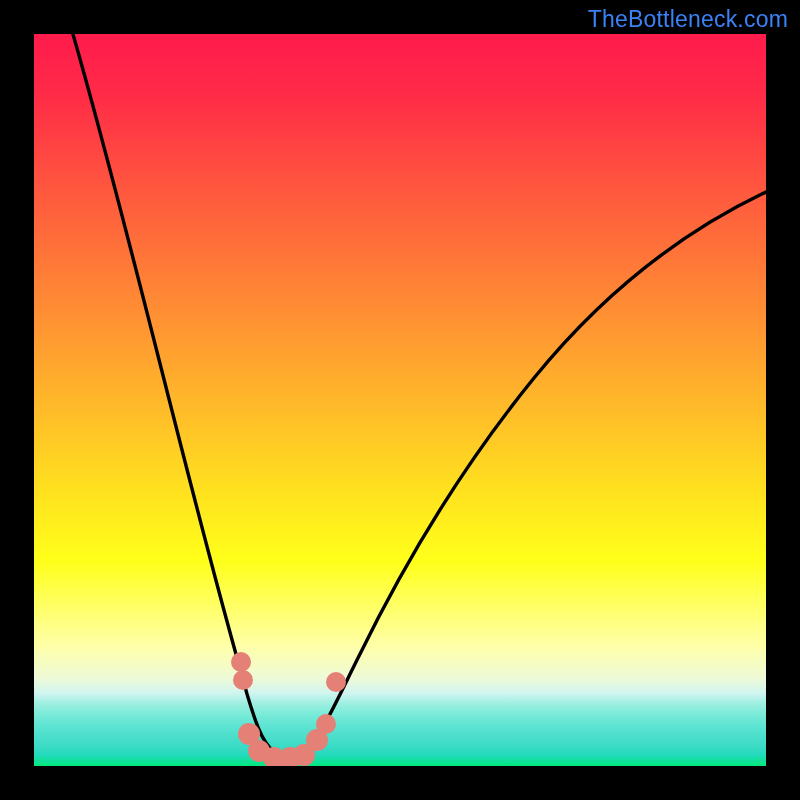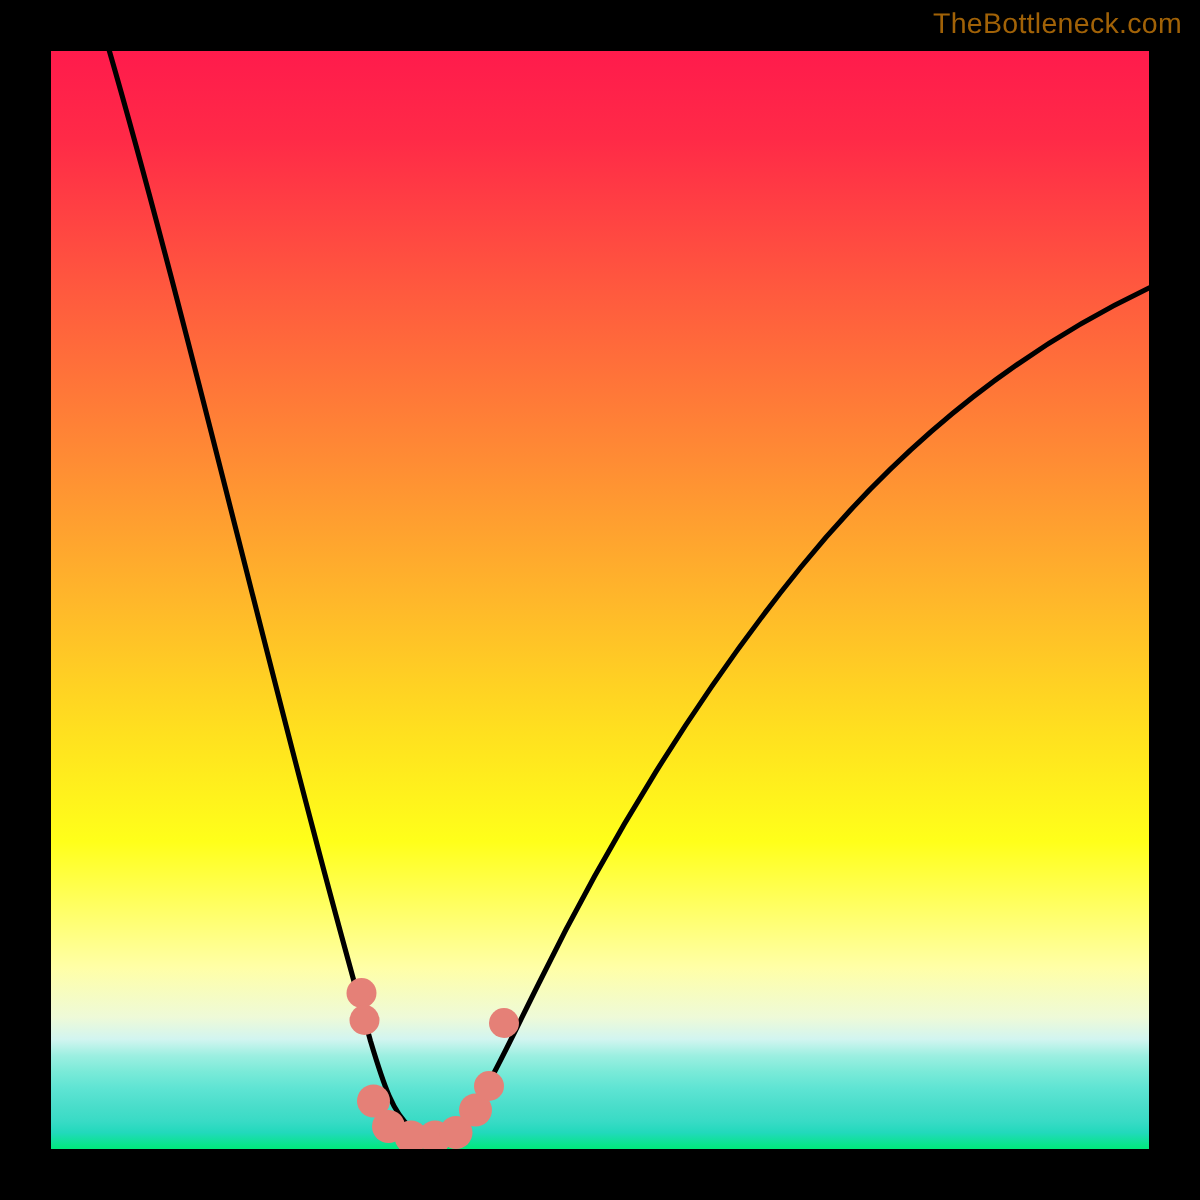--- a/index.html
+++ b/index.html
@@ -58,22 +58,22 @@
     position: absolute;
     left: 0;
     top: 0;
     width: 732px;
     height: 732px;
   }
   .watermark {
     position: absolute;
     top: 6px;
     right: 12px;
-    color: #a16207;
-    font-size: 19px;
+    color: #3b82f6;
+    font-size: 23px;
     letter-spacing: 0.2px;
     font-weight: 400;
   }
 </style>
 </head>
 <body>
 
 <div class="frame">
 
   <div class="plot">

